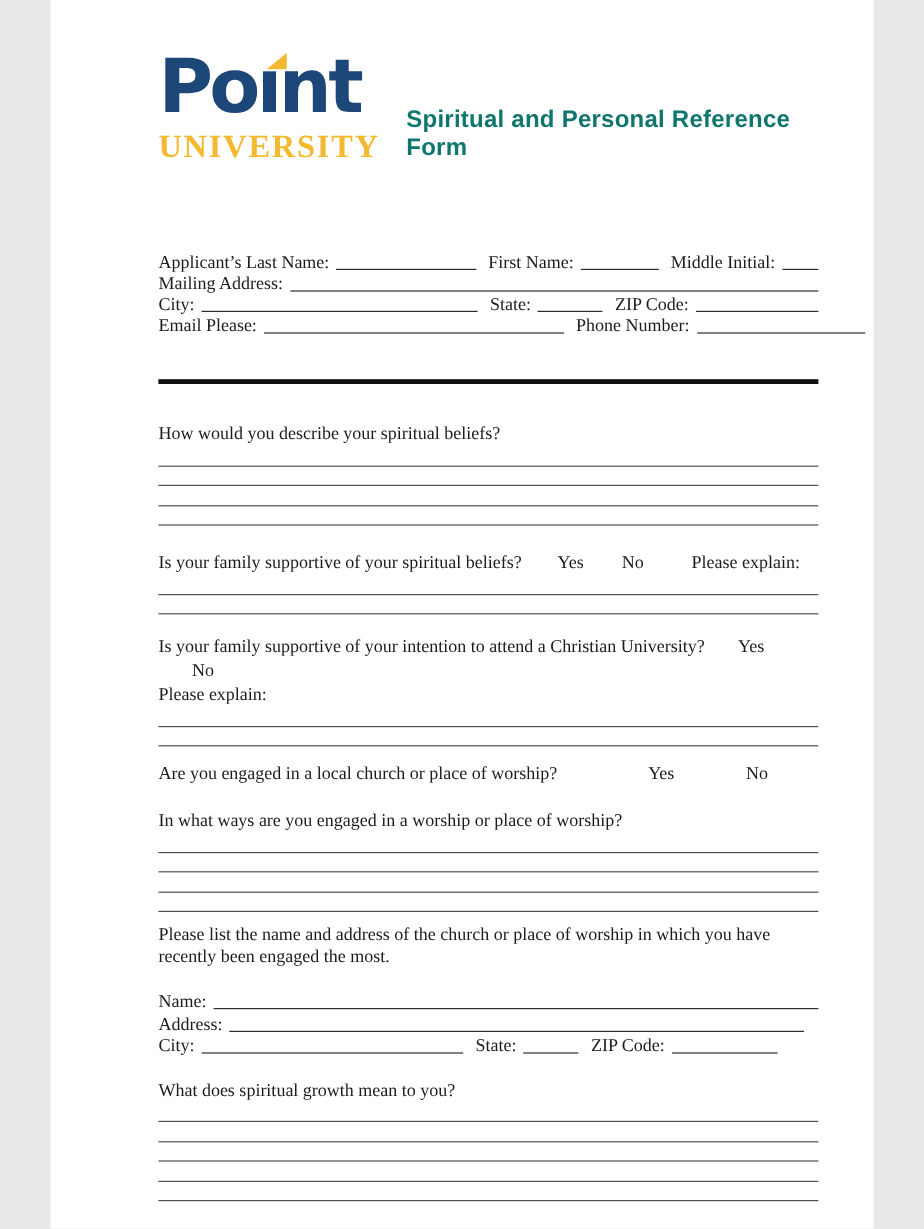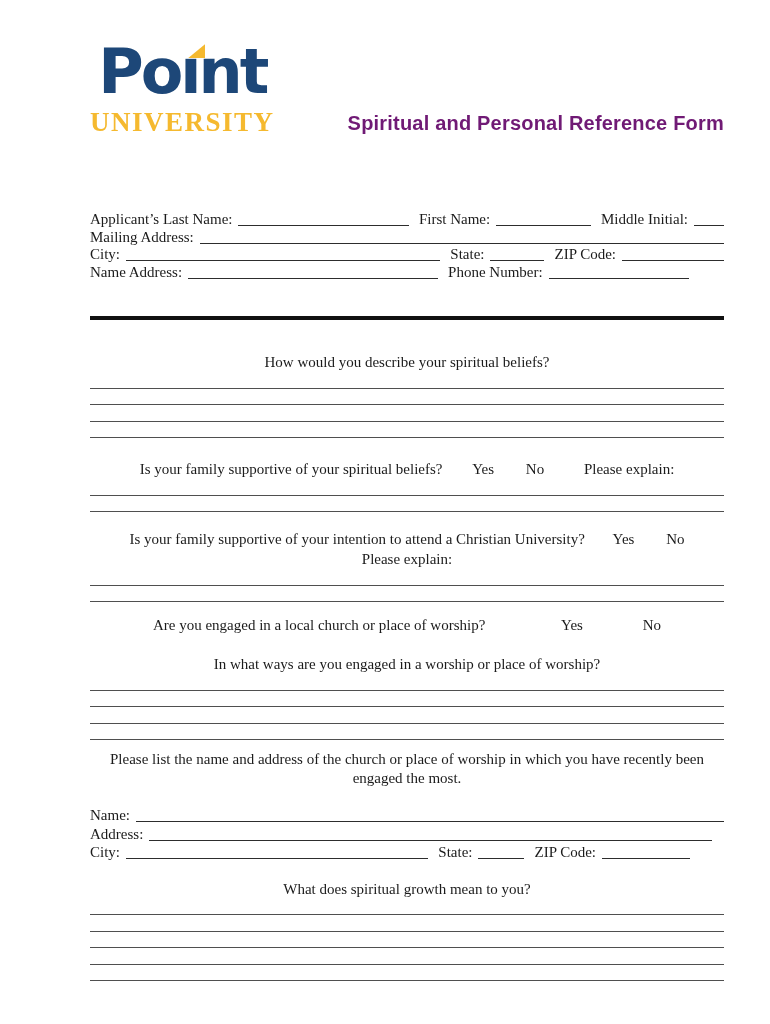--- a/index.html
+++ b/index.html
@@ -1,20 +1,20 @@
 <!DOCTYPE html>
 <html><head>
 <meta charset="utf-8">
 <style>
   * { margin:0; padding:0; box-sizing:border-box; }
   html,body { background:#e8e8e8; }
   .page {
-    width:770px; height:1024px; background:#ffffff; margin:0 auto;
+    width:686px; height:1024px; background:#ffffff; margin:0 auto;
     font-family:"Liberation Serif", serif; color:#1b1b1b;
-    padding:0 46px 0 90px; overflow:hidden; position:relative;text-align:center;
+    padding:0 46px 0 90px; overflow:hidden; position:relative;
   }
 
   
   .header { padding-top:40px; display:flex; justify-content:space-between; align-items:flex-end; }
   .logo { line-height:1; }
   .logo-word {
     font-family:"DejaVu Sans", sans-serif; font-weight:bold;
     font-size:62px; letter-spacing:-3px; color:#1d4778; line-height:64px;
   }
   .logo-i { position:relative; display:inline-block; }
@@ -22,21 +22,21 @@
     position:absolute; top:4px; left:8px; width:17px; height:14px;
     background:#f5b92f;
     clip-path:polygon(100% 0, 100% 100%, 0 100%);
   }
   .logo-sub {
     font-family:"Liberation Serif", serif; font-weight:bold;
     font-size:27px; letter-spacing:1.5px; color:#f5b92f; margin-top:5px;
   }
   .form-title {
     font-family:"Liberation Sans", sans-serif; font-weight:bold;
-    font-size:20px; letter-spacing:0.2px; color:#701a75; padding-bottom:1px;
+    font-size:20px; letter-spacing:0.2px; color:#0f766e; padding-bottom:1px;margin-left:22px;
   }
 
   
   .contact { margin-top:75px; font-size:15px; }
   .row { display:flex; align-items:baseline; line-height:17.5px; white-space:nowrap; }
   .lbl { flex:0 0 auto; }
   .ml { margin-left:10px; }
   .bl {
     display:inline-block; height:12px; border-bottom:1.5px solid #2d2d2d;
     transform:translateY(2px); margin-left:6px; flex:0 0 auto;
@@ -112,21 +112,21 @@
     </div>
     <div class="row">
       <span class="lbl">City:</span>
       <span class="bl bl-city"></span>
       <span class="lbl ml">State:</span>
       <span class="bl bl-state"></span>
       <span class="lbl ml">ZIP Code:</span>
       <span class="bl bl-zip"></span>
     </div>
     <div class="row">
-      <span class="lbl">Name Address:</span>
+      <span class="lbl">Email Please:</span>
       <span class="bl bl-email"></span>
       <span class="lbl ml">Phone Number:</span>
       <span class="bl bl-phone"></span>
     </div>
   </div>
 
   <div class="divider"></div>
 
   <div class="q q-beliefs">How would you describe your spiritual beliefs?</div>
   <div class="lines">

